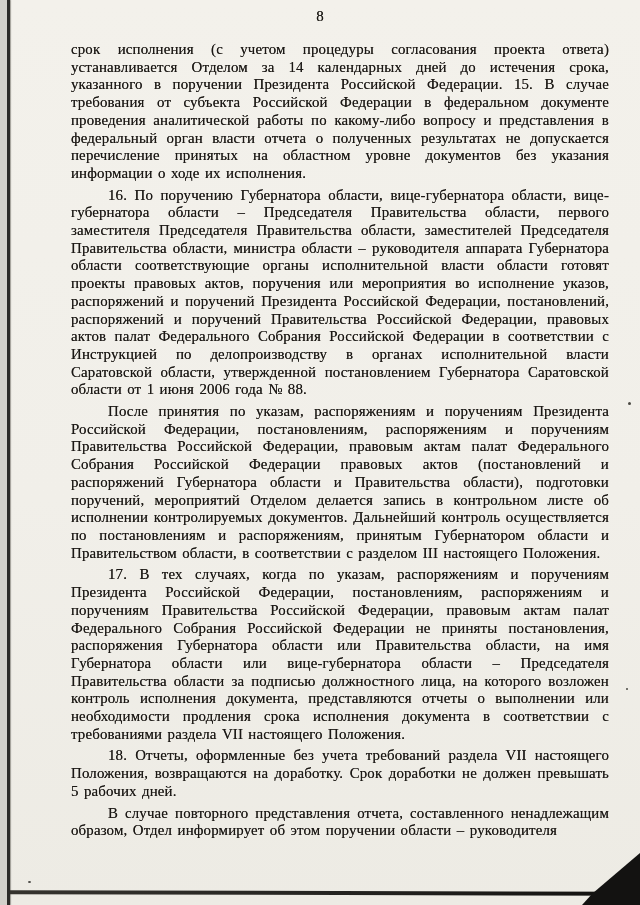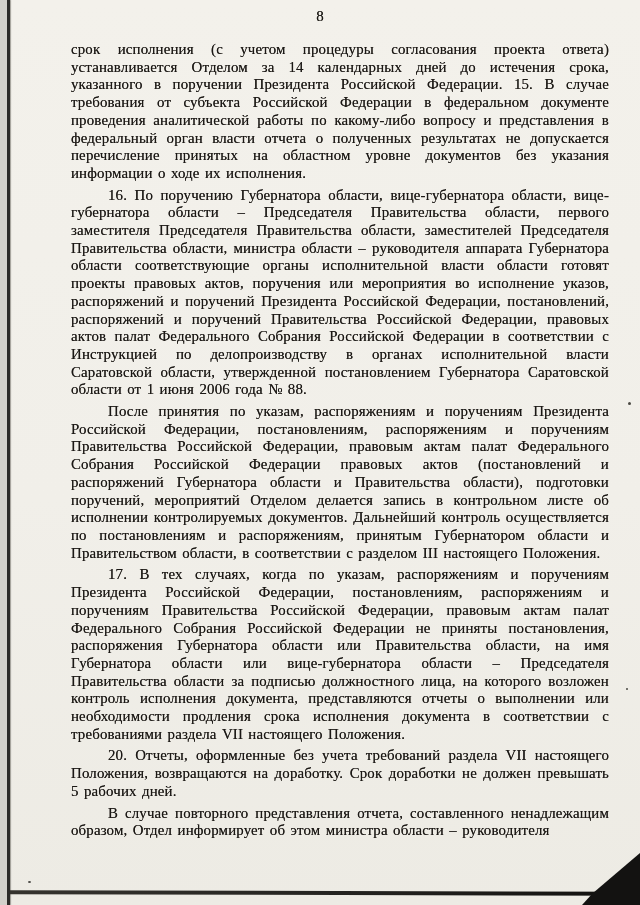--- a/index.html
+++ b/index.html
@@ -97,22 +97,22 @@
 
 <div class="page">
 
   <div class="page-number">8</div>
 
   <div class="text-block">
     <p class="para">срок исполнения (с учетом процедуры согласования проекта ответа) устанавливается Отделом за 14 календарных дней до истечения срока, указанного в поручении Президента Российской Федерации. 15. В случае требования от субъекта Российской Федерации в федеральном документе проведения аналитической работы по какому-либо вопросу и представления в федеральный орган власти отчета о полученных результатах не допускается перечисление принятых на областном уровне документов без указания информации о ходе их исполнения.</p>
     <p class="para indent">16. По поручению Губернатора области, вице-губернатора области, вице-губернатора области – Председателя Правительства области, первого заместителя Председателя Правительства области, заместителей Председателя Правительства области, министра области – руководителя аппарата Губернатора области соответствующие органы исполнительной власти области готовят проекты правовых актов, поручения или мероприятия во исполнение указов, распоряжений и поручений Президента Российской Федерации, постановлений, распоряжений и поручений Правительства Российской Федерации, правовых актов палат Федерального Собрания Российской Федерации в соответствии с Инструкцией по делопроизводству в органах исполнительной власти Саратовской области, утвержденной постановлением Губернатора Саратовской области от 1 июня 2006 года № 88.</p>
     <p class="para indent">После принятия по указам, распоряжениям и поручениям Президента Российской Федерации, постановлениям, распоряжениям и поручениям Правительства Российской Федерации, правовым актам палат Федерального Собрания Российской Федерации правовых актов (постановлений и распоряжений Губернатора области и Правительства области), подготовки поручений, мероприятий Отделом делается запись в контрольном листе об исполнении контролируемых документов. Дальнейший контроль осуществляется по постановлениям и распоряжениям, принятым Губернатором области и Правительством области, в соответствии с разделом III настоящего Положения.</p>
     <p class="para indent">17. В тех случаях, когда по указам, распоряжениям и поручениям Президента Российской Федерации, постановлениям, распоряжениям и поручениям Правительства Российской Федерации, правовым актам палат Федерального Собрания Российской Федерации не приняты постановления, распоряжения Губернатора области или Правительства области, на имя Губернатора области или вице-губернатора области – Председателя Правительства области за подписью должностного лица, на которого возложен контроль исполнения документа, представляются отчеты о выполнении или необходимости продления срока исполнения документа в соответствии с требованиями раздела VII настоящего Положения.</p>
-    <p class="para indent">20. Отчеты, оформленные без учета требований раздела VII настоящего Положения, возвращаются на доработку. Срок доработки не должен превышать 5 рабочих дней.</p>
-    <p class="para indent">В случае повторного представления отчета, составленного ненадлежащим образом, Отдел информирует об этом министра области – руководителя</p>
+    <p class="para indent">18. Отчеты, оформленные без учета требований раздела VII настоящего Положения, возвращаются на доработку. Срок доработки не должен превышать 5 рабочих дней.</p>
+    <p class="para indent">В случае повторного представления отчета, составленного ненадлежащим образом, Отдел информирует об этом поручении области – руководителя</p>
   </div>
 
   <div class="scan-left-outer"></div>
   <div class="scan-left-line"></div>
   <div class="scan-bottom-line"></div>
   <div class="scan-corner-blob"></div>
   <div class="scan-speck-1"></div>
   <div class="scan-speck-2"></div>
   <div class="scan-speck-3"></div>
 

